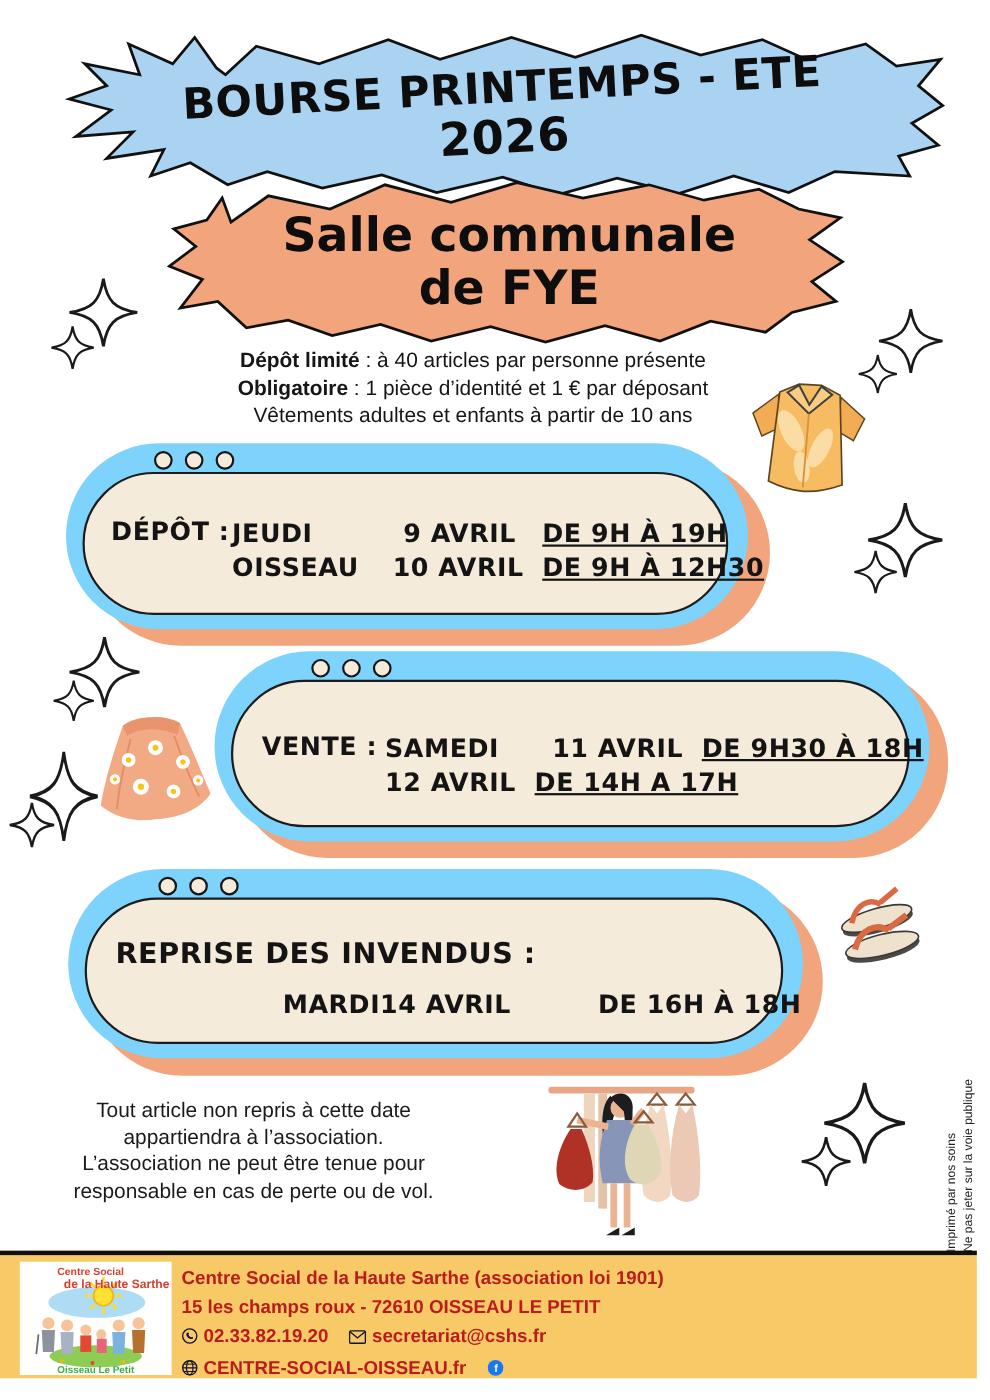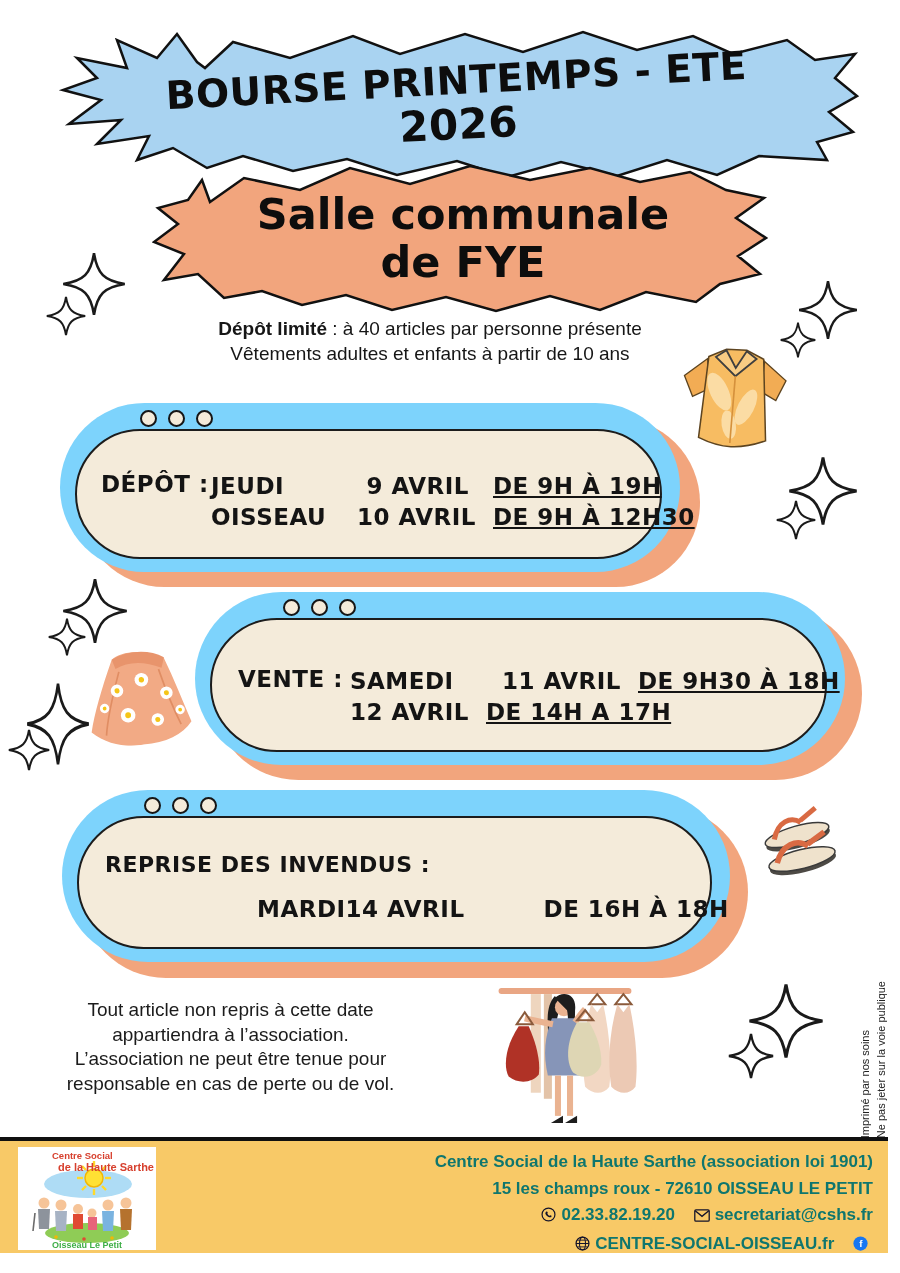--- a/index.html
+++ b/index.html
@@ -37,21 +37,21 @@
   .card-label{flex-shrink:0;}
   .rows .row{display:flex;line-height:31px;white-space:nowrap;}
   .rows .day{width:146px;}
   .rows .date{width:112px;text-align:right;}
   .rows .time{margin-left:24px;text-decoration:underline;}
   #card-depot .card-flex{padding:40px 0 0 24px;}
   #card-depot .card-label{width:110px;}
   #card-vente .card-flex{padding:46px 0 0 26px;}
   #card-vente .card-label{width:112px;}
   #card-vente .rows .day{width:152px;}
-  #card-reprise .reprise-label{padding:34px 0 0 26px;font-size:22px;}
+  #card-reprise .reprise-label{padding:34px 0 0 26px;font-size:26px;}
   #card-reprise .row{margin-top:17px;padding-left:178px;display:flex;white-space:nowrap;line-height:30px;}
   #card-reprise .day{width:118px;}
   #card-reprise .date{width:108px;}
   #card-reprise .time{margin-left:90px;}
 
   
   .sparkle{position:absolute;}
   .deco{position:absolute;}
 
   
@@ -60,22 +60,22 @@
   .disclaimer span{display:block;}
 
   
   .print-note{position:absolute;right:12px;top:948px;height:190px;display:flex;gap:3px;align-items:flex-end;}
   .print-note span{writing-mode:vertical-rl;transform:rotate(180deg);font-size:11px;color:#222;line-height:13px;}
 
   
   .footer{position:absolute;left:0;top:1137px;width:888px;height:116px;background:#F8C967;
           border-top:4px solid #101010;box-sizing:border-box;}
   .logo-box{position:absolute;left:18px;top:6px;width:138px;height:103px;background:#fff;}
-  .footer-text{position:absolute;left:165px;right:15px;top:8px;text-align:right;
-               font-weight:bold;font-size:17px;line-height:26.5px;color:#0f766e;}
+  .footer-text{position:absolute;left:165px;right:30px;top:8px;text-align:left;
+               font-weight:bold;font-size:17px;line-height:26.5px;color:#b91c1c;}
   .footer-text .icon{display:inline-block;vertical-align:-2px;margin:0 5px 0 14px;}
   .footer-text .icon:first-child{margin-left:0;}
 </style>
 </head>
 <body>
 
 <div class="page">
 
   <div class="burst burst-blue">
     <svg width="805" height="152" viewBox="0 0 805 152">
@@ -92,20 +92,21 @@
       <polygon points="58,40 92,16 148,28 198,6 258,22 318,4 378,18 438,6 488,20 538,10 574,28 612,36 584,56 614,76 586,94 608,112 568,122 544,140 494,130 448,148 398,134 344,149 294,135 240,148 194,133 150,143 110,129 72,136 46,112 12,118 32,92 2,80 26,62 6,46 36,38 50,18" fill="#F2A57D" stroke="#111" stroke-width="2.5"></polygon>
     </svg>
     <div class="burst-text">
       <div>Salle communale</div>
       <div>de FYE</div>
     </div>
   </div>
 
   <div class="info">
     <div><b>Dépôt limité</b><span> :  à 40 articles par personne présente</span></div>
+    <div><b>Obligatoire</b><span> :  1 pièce d’identité et 1 € par déposant</span></div>
     <div>Vêtements adultes et enfants à partir de 10 ans</div>
   </div>
 
   <div class="card card-shadow1" id="card-depot" style="left:60px;top:403px;width:620px;height:169px;">
     <div class="dots" style="left:80px;">
       <span class="dot"></span>
       <span class="dot"></span>
       <span class="dot"></span>
     </div>
     <div class="card-inner">

